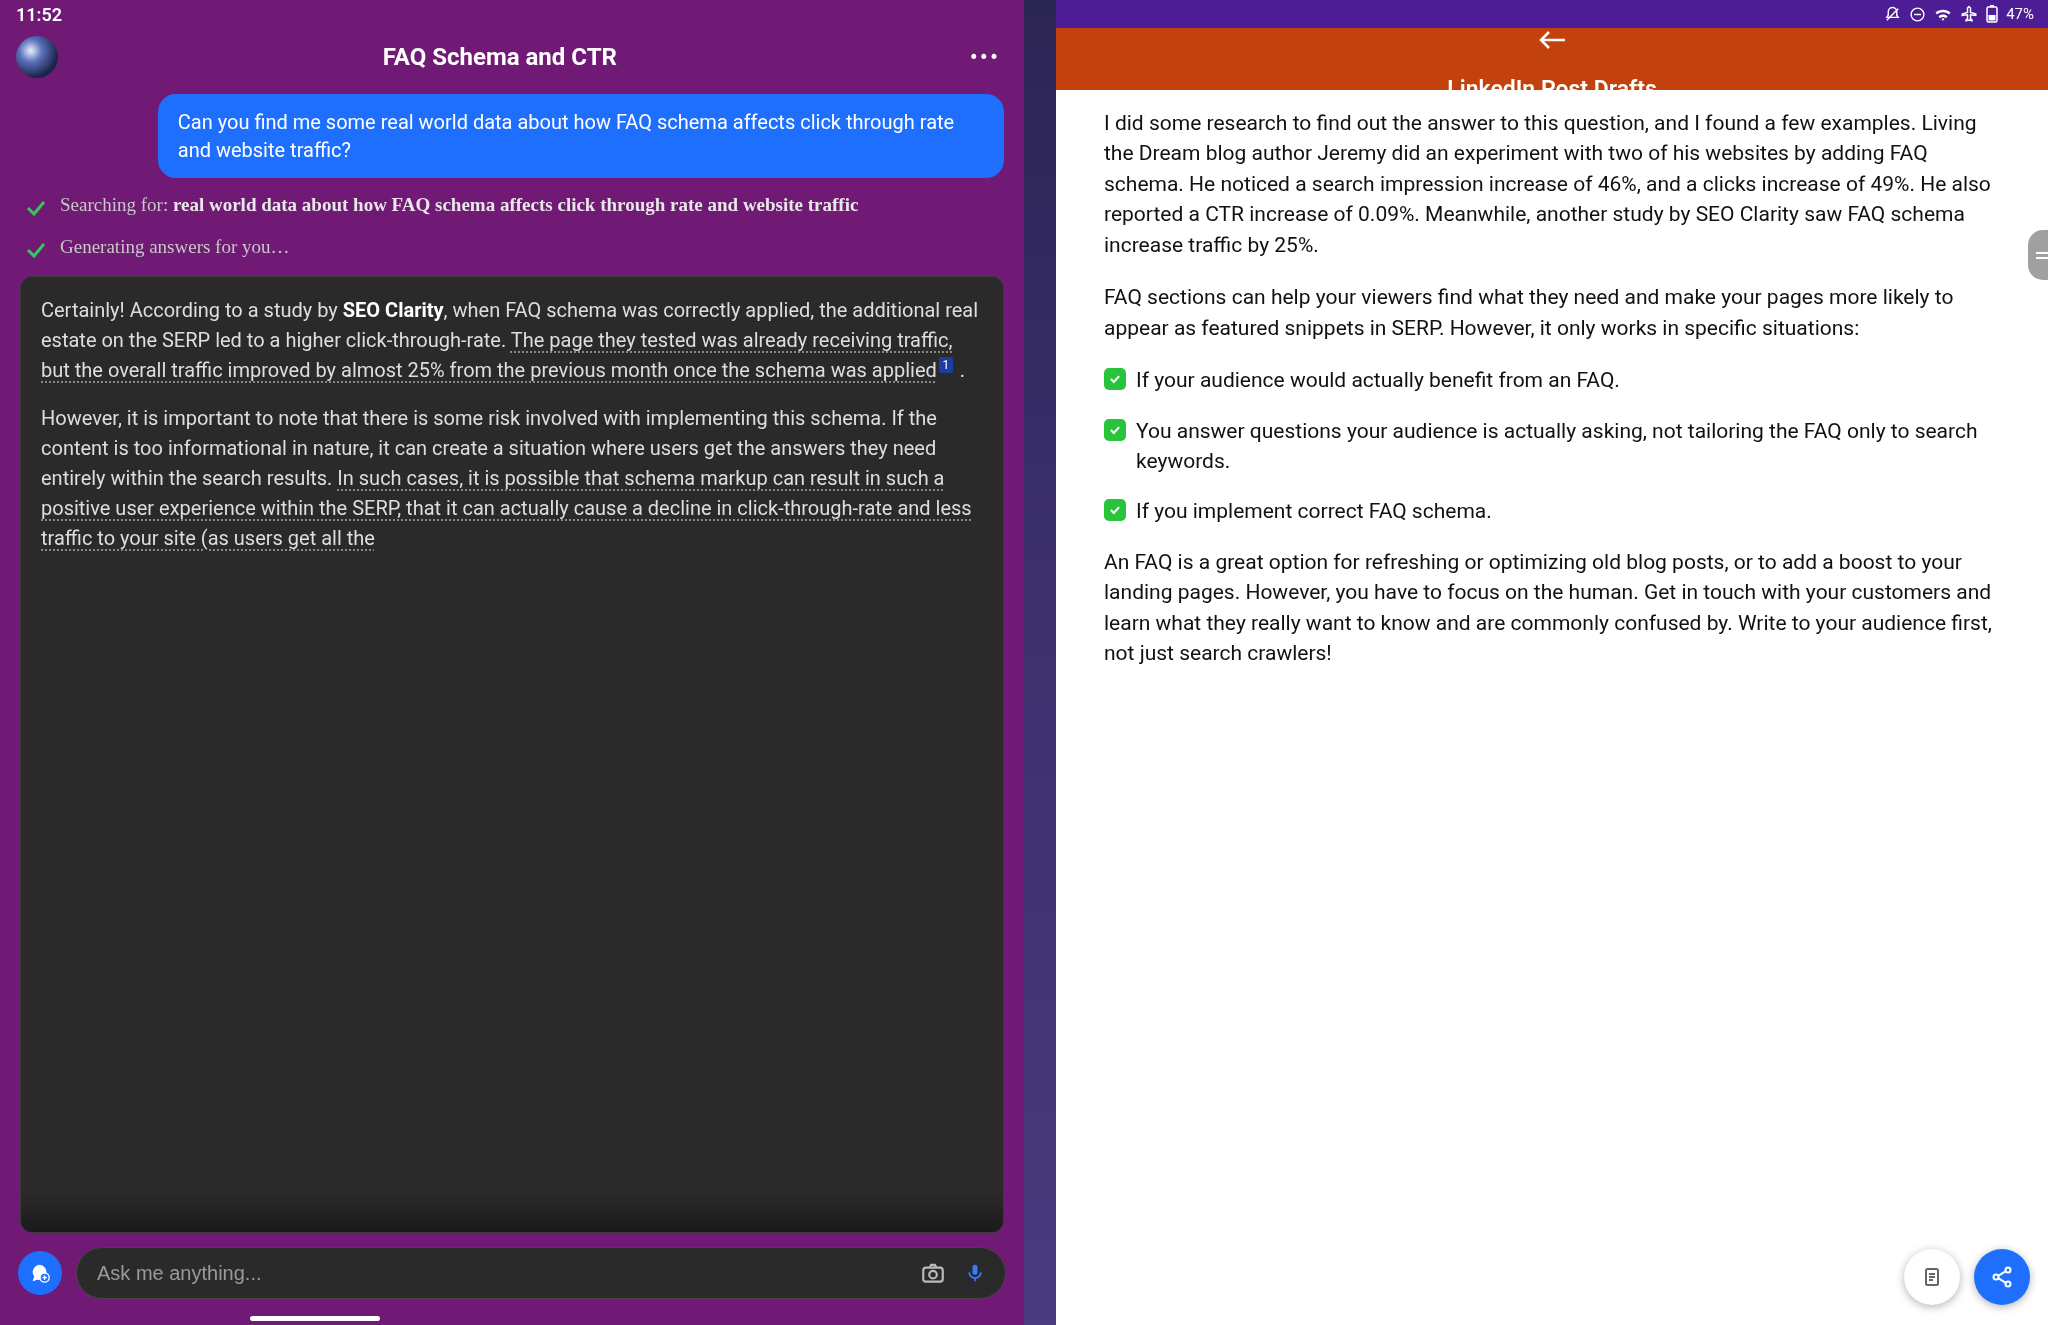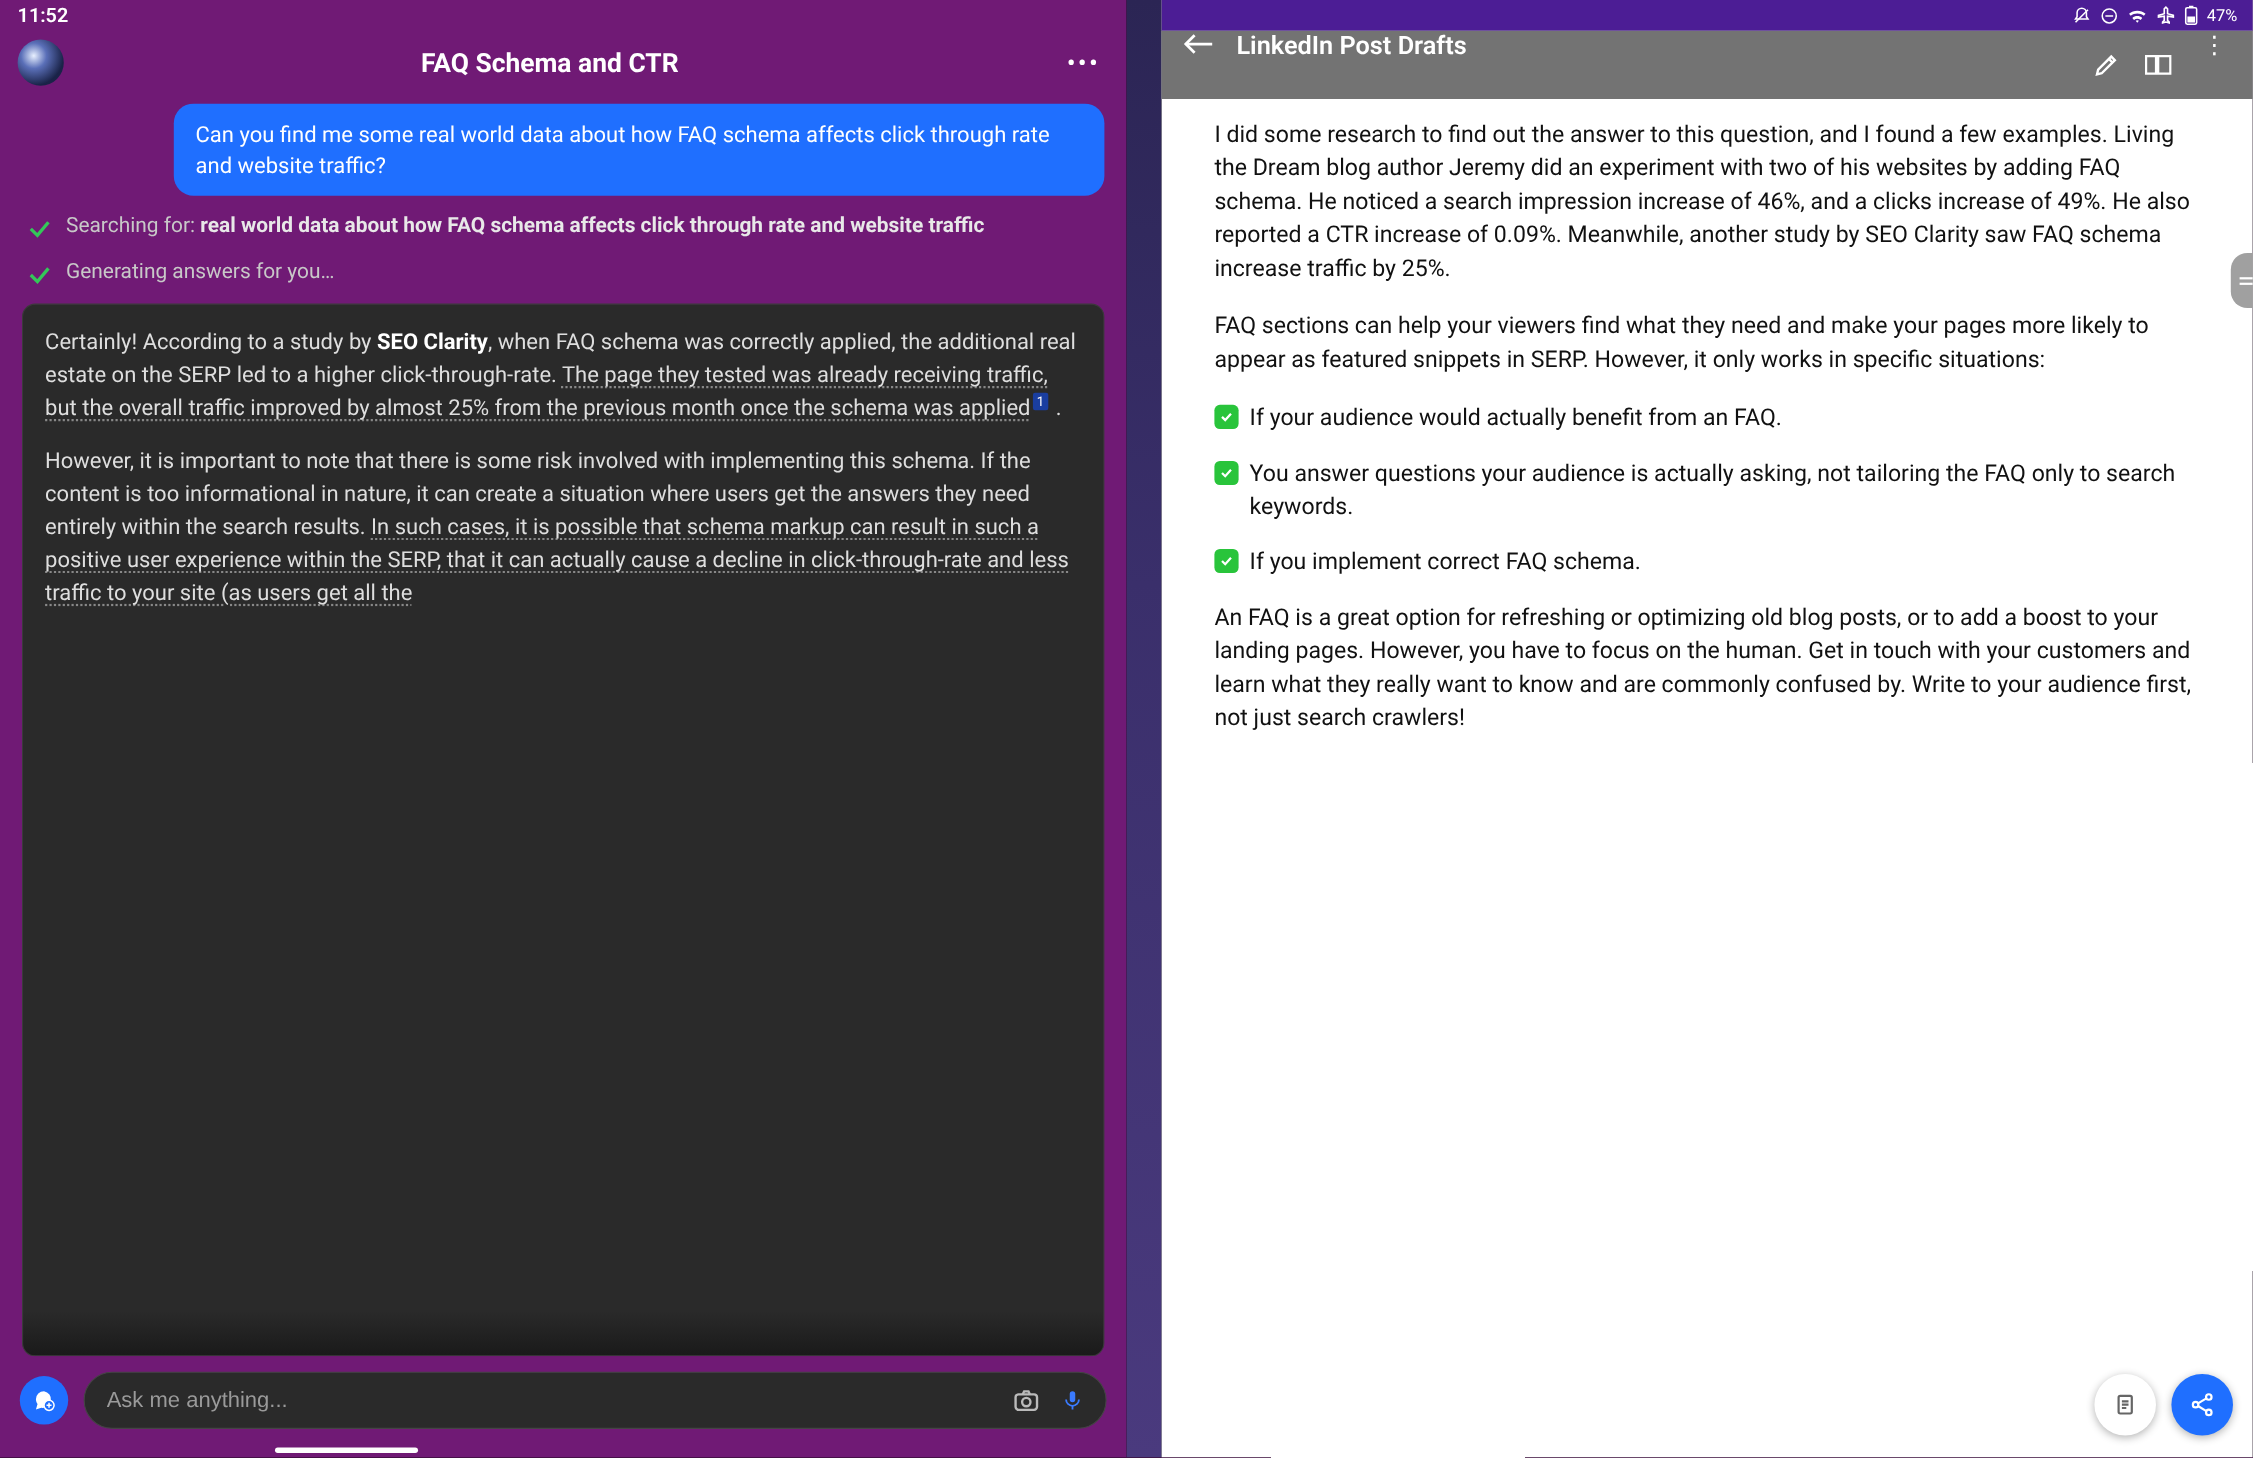--- a/index.html
+++ b/index.html
@@ -70,20 +70,21 @@
     margin-left: auto;
   }
   .status-row {
     display: flex;
     align-items: flex-start;
     gap: 12px;
     color: #d2d2d2;
     font-size: 19px;
     line-height: 1.4;
     padding: 0 4px;
+    font-family: Liberation Serif, serif;
   }
   .check-icon {
     flex-shrink: 0;
     width: 24px; height: 24px;
     margin-top: 4px;
   }
   .check-icon svg { stroke: #34c759; stroke-width: 3; fill: none; }
   .status-label { color: #c8c8c8; }
   .status-bold { font-weight: 700; color: #e8e8e8; }
   .answer-card {
@@ -177,26 +178,28 @@
     color: #fff;
     font-size: 15px;
     display: flex;
     align-items: center;
     justify-content: flex-end;
     gap: 8px;
     padding: 0 14px;
   }
   .status-bar-right .ico { display: inline-flex; align-items: center; }
   .doc-header {
-    background: #737373;
+    background: #c2410c;
     color: #fff;
     height: 62px;
     display: flex;
+    align-items: center;
     padding: 0 18px;
     gap: 20px;
+    flex-direction: column;
   }
   .back-arrow { cursor: pointer; }
   .back-arrow svg { stroke: #fff; fill: none; stroke-width: 2.5; }
   .doc-title { flex: 1; font-size: 23px; font-weight: 600; }
   .hdr-icon { cursor: pointer; display: flex; align-items: center; }
   .hdr-icon svg { stroke: #fff; fill: none; stroke-width: 2; }
   .kebab { color: #fff; font-size: 22px; padding: 0 6px; cursor: pointer; }
 
   .doc-body {
     flex: 1;

